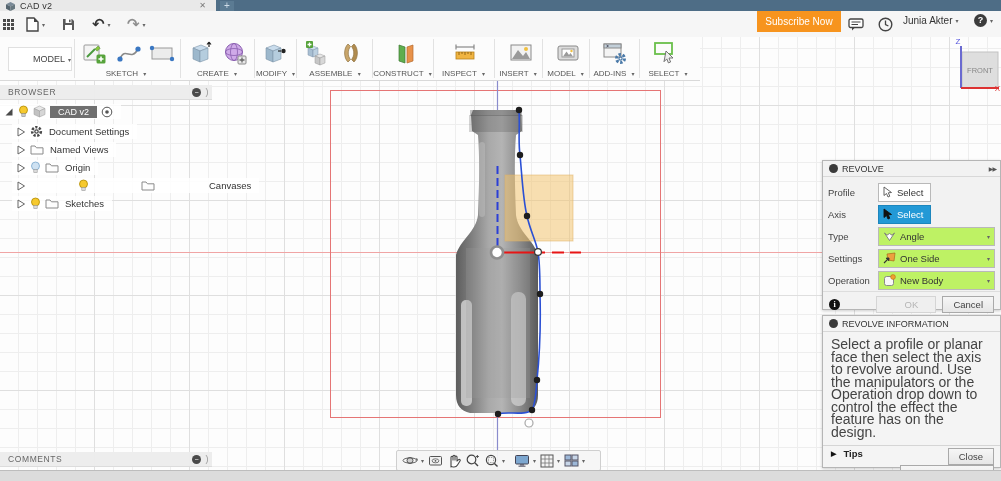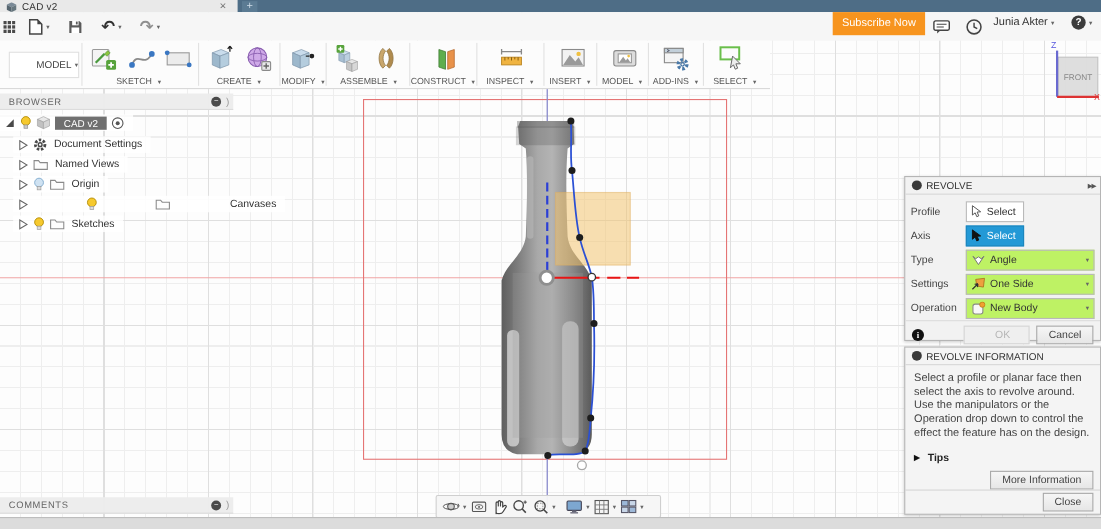--- a/index.html
+++ b/index.html
@@ -66,21 +66,21 @@
   .sel-btn.active{background:#2399d6;border-color:#1d86bd;color:#fff;}
   .ddl{flex:1;height:17px;border:1px solid #b9b9b9;background:#bef264;display:flex;align-items:center;
        padding:0 4px;font-size:9.5px;color:#333;}
   .ddl .caret{margin-left:auto;}
   .dlg-foot{display:flex;align-items:center;height:24px;padding:0 6px;border-top:1px solid #dddddd;}
   .btn{height:15px;border:1px solid #a9a9a9;background:linear-gradient(#f6f6f6,#e6e6e6);color:#444;
        font-size:9.5px;display:flex;align-items:center;justify-content:center;padding:0 10px;}
   .btn.disabled{border-color:#d5d5d5;background:#efefef;color:#b5b5b5;padding-left:20px;}
   .info-circle{width:11px;height:11px;border-radius:50%;background:#111;color:#fff;font-size:8px;
                font-weight:bold;font-family:"Liberation Serif",serif;text-align:center;line-height:11px;}
-  .info-body{padding:6px 8px;font-size:10px;line-height:12.5px;color:#444;}
+  .info-body{padding:6px 8px;font-size:14px;line-height:12.5px;color:#444;}
   .tips-row{display:flex;align-items:center;padding:4px 8px;font-weight:bold;font-size:9.5px;color:#222;}
   .tips-row .arr{font-size:7px;margin-right:7px;color:#111;}
   
   .navbar{position:absolute;left:396px;top:450px;width:205px;height:21px;background:rgba(246,246,246,.95);
           border:1px solid #cfcfcf;border-radius:2px;display:flex;align-items:center;padding:0 3px;box-sizing:border-box;}
   .nav-it{display:flex;align-items:center;margin:0 2px;}
   .bottom-strip{position:absolute;left:0;top:470px;width:1001px;height:11px;background:#dcdcdc;border-top:1px solid #bdbdbd;}
   svg{display:block;}
 </style>
 </head>

